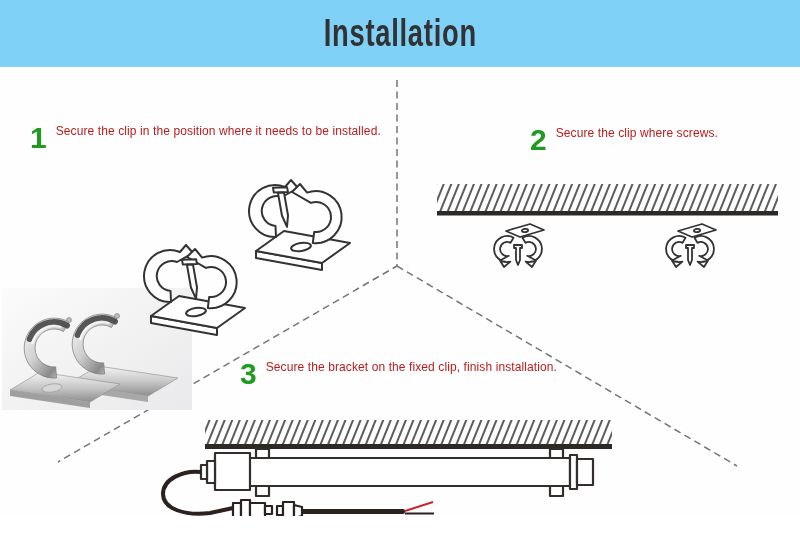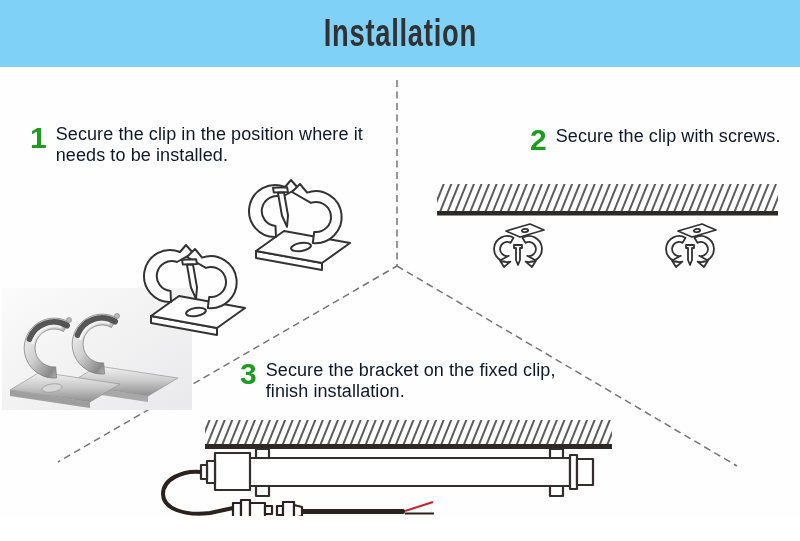--- a/index.html
+++ b/index.html
@@ -4,21 +4,21 @@
 <style>
   html,body{margin:0;padding:0;background:#fff;}
   .page{position:relative;width:800px;height:516px;background:#fefefe;overflow:hidden;
         font-family:"Liberation Sans",sans-serif;}
   .banner{position:absolute;left:0;top:0;width:800px;height:67px;background:#7fd1f7;
           display:flex;align-items:center;justify-content:center;}
   .banner h1{margin:0;font-size:38px;font-weight:bold;color:#323232;letter-spacing:1px;
              transform:scaleX(.72);white-space:nowrap;}
   .step{position:absolute;display:flex;gap:9px;align-items:flex-start;}
   .step .num{font-size:30px;font-weight:600;color:#1e9b20;line-height:.95;}
-  .step .txt{font-size:18px;color:#0f172a;line-height:1.18;letter-spacing:.1px;}
+  .step .txt{font-size:12px;color:#b91c1c;line-height:1.18;letter-spacing:.1px;}
   #step1{left:30px;top:124px;width:364px;}
   #step2{left:530px;top:126px;width:262px;}
   #step3{left:240px;top:360px;width:344px;}
   svg{position:absolute;}
   #dividers{left:0;top:0;pointer-events:none;}
   #art1{left:0;top:138px;}
   #art2{left:430px;top:178px;}
   #art3{left:155px;top:403px;}
 </style>
 </head>
@@ -29,21 +29,21 @@
   <div class="banner">
     <h1>Installation</h1>
   </div>
 
   <div class="step" id="step1">
     <span class="num">1</span>
     <span class="txt">Secure the clip in the position where it needs to be installed.</span>
   </div>
   <div class="step" id="step2">
     <span class="num">2</span>
-    <span class="txt">Secure the clip with screws.</span>
+    <span class="txt">Secure the clip where screws.</span>
   </div>
   <div class="step" id="step3">
     <span class="num">3</span>
     <span class="txt">Secure the bracket on the fixed clip, finish installation.</span>
   </div>
 
   <svg width="0" height="0" style="position:absolute">
     <defs>
       <pattern id="hatch" patternUnits="userSpaceOnUse" width="7" height="40" patternTransform="rotate(22)">
         <line x1="1" y1="0" x2="1" y2="40" stroke="#333" stroke-width="1.6"></line>

